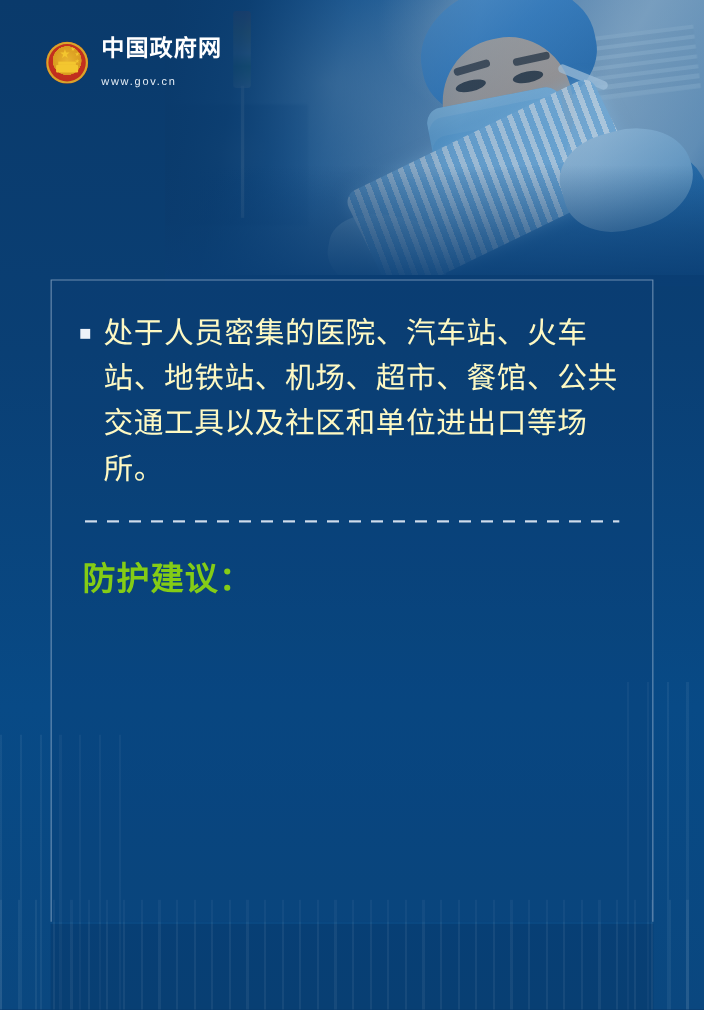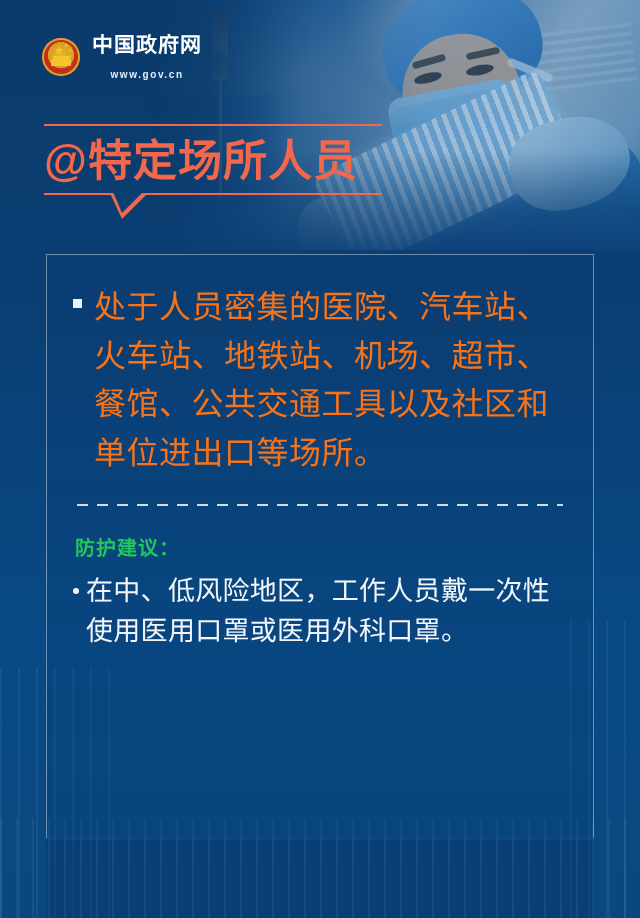--- a/index.html
+++ b/index.html
@@ -277,22 +277,21 @@
     color: #ffffff;
     font-size: 21px;
     font-weight: bold;
     letter-spacing: 1px;
   }
   .logo-url {
     color: #e6eef6;
     font-size: 10px;
     letter-spacing: 1.6px;
     margin-top: 5px;
-    font-weight: bold;
-    text-align: center;
+    font-weight: normal;
   }
 
   
   .title-wrap {
     position: absolute;
     left: 44px; top: 124px;
     width: 550px;
     z-index: 6;
   }
   .title-rule-top {
@@ -352,37 +351,37 @@
     gap: 12px;
     align-items: flex-start;
   }
   .bullet-square {
     flex: 0 0 auto;
     width: 9px; height: 9px;
     background: #eef3f8;
     margin-top: 16px;
   }
   .lead-text {
-    color: #f97316;
-    font-size: 32px;
+    color: #fef9c3;
+    font-size: 27px;
     line-height: 1.52;
     letter-spacing: 0.5px;
   }
 
   .divider {
     margin: 26px 4px 0 4px;
     height: 2px;
     background: repeating-linear-gradient(90deg,
         #cfdceb 0px, #cfdceb 11px,
         rgba(0,0,0,0) 11px, rgba(0,0,0,0) 20px);
   }
 
   .advice-head {
-    color: #22c55e;
-    font-size: 20px;
+    color: #84cc16;
+    font-size: 30px;
     font-weight: bold;
     letter-spacing: 1px;
     margin: 26px 0 10px 2px;
   }
 
   .advice-item {
     display: flex;
     gap: 7px;
     align-items: flex-start;
     margin-top: 8px;
@@ -443,42 +442,31 @@
       <span class="star-s s3">★</span>
       <span class="star-s s4">★</span>
       <span class="gate"></span>
     </div>
     <div class="logo-text">
       <span class="logo-cn">中国政府网</span>
       <span class="logo-url">www.gov.cn</span>
     </div>
   </div>
 
-  <div class="title-wrap">
-    <div class="title-rule-top"></div>
-    <div class="title-text">@特定场所人员</div>
-    <div class="title-rule-bottom">
-      <span class="title-tail"></span>
-    </div>
-  </div>
 
   <div class="panel">
     <div class="panel-inner">
 
       <div class="lead">
         <span class="bullet-square"></span>
         <span class="lead-text">处于人员密集的医院、汽车站、火车站、地铁站、机场、超市、餐馆、公共交通工具以及社区和单位进出口等场所。</span>
       </div>
 
       <div class="divider"></div>
 
       <div class="advice-head">防护建议：</div>
 
-      <div class="advice-item">
-        <span class="bullet-dot"></span>
-        <span class="advice-text">在中、低风险地区，工作人员戴一次性使用医用口罩或医用外科口罩。</span>
-      </div>
 
 
     </div>
   </div>
 
 </div>
 
 </body></html>

